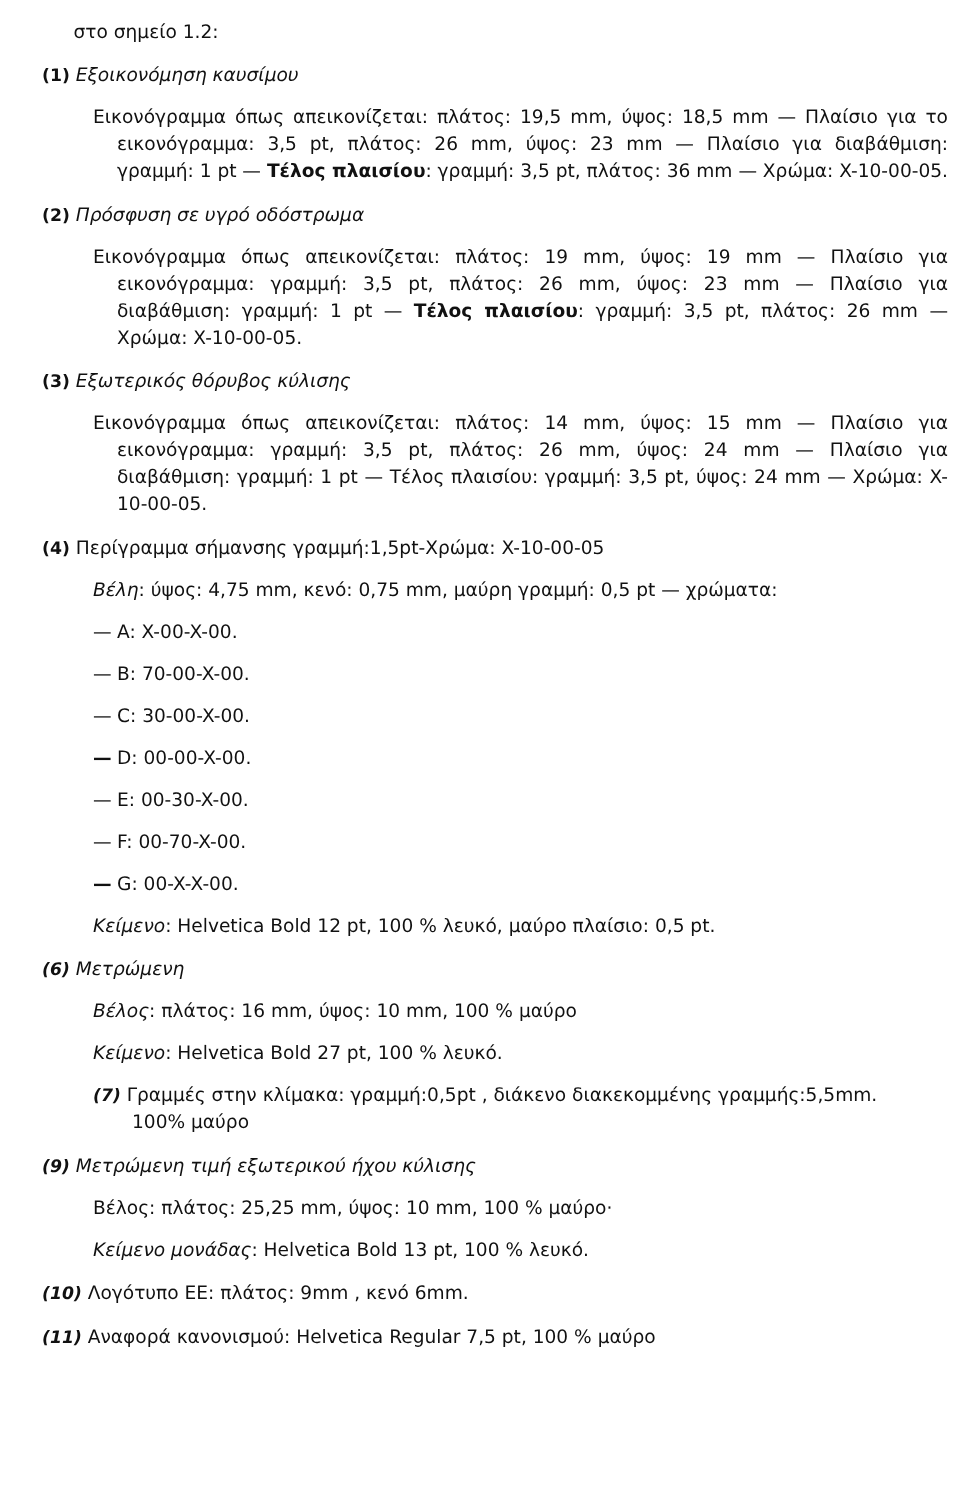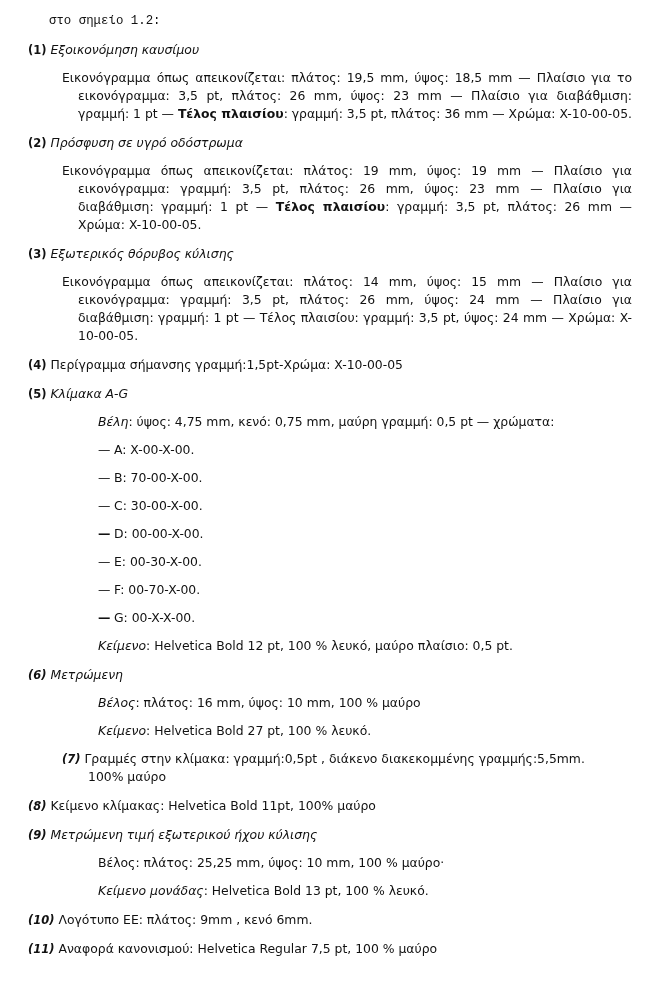--- a/index.html
+++ b/index.html
@@ -3,32 +3,32 @@
   <meta charset="utf-8">
   <style>
     html, body { margin: 0; padding: 0; background: #ffffff; }
     body {
       width: 650px; height: 1002px; overflow: hidden;
       font-family: "DejaVu Sans", sans-serif;
       font-size: 12.4px; color: #111111; line-height: 18px;
     }
     .page { position: relative; padding: 12px 0 0 0; }
     .intro { margin: 0 18px 0 32px; text-indent: 0; }
-    .intro .cont { display: block; padding-left: 17px; font-family: Liberation Mono, monospace; }
+    .intro .cont { display: block; padding-left: 17px; }
     .item-head { margin: 11px 0 0 28px; }
     .num { font-weight: bold; font-size: 11.5px; }
     .num.it { font-style: italic; }
     .title-it { font-style: italic; }
     .para {
       margin: 10px 18px 0 62px;
       text-align: justify;
       padding-left: 16px; text-indent: -16px;
     }
     .para b { font-weight: bold; margin-top: 34px; }
-    .line { margin: 10px 18px 0 98px; }
+    .line { margin: 10px 18px 0 62px; }
     .line i { font-style: italic; }
     .sub { margin: 10px 26px 0 62px; padding-left: 26px; text-indent: -26px; }
     .dash { display: inline-block; width: 16px; }
     .dash.heavy { font-weight: bold; }
   </style>
 </head>
 <body>
 
 <div class="page">
 
@@ -52,47 +52,39 @@
     <span class="num">(3)</span>
     <span class="title-it">Εξωτερικός θόρυβος κύλισης</span>
   </div>
   <div class="para">Εικονόγραμμα όπως απεικονίζεται: πλάτος: 14 mm, ύψος: 15 mm — Πλαίσιο για εικονόγραμμα: γραμμή: 3,5 pt, πλάτος: 26 mm, ύψος: 24 mm — Πλαίσιο για διαβάθμιση: γραμμή: 1 pt — Τέλος πλαισίου: γραμμή: 3,5 pt, ύψος: 24 mm — Χρώμα: X-10-00-05.</div>
 
   <div class="item-head">
     <span class="num">(4)</span>
     <span>Περίγραμμα σήμανσης γραμμή:1,5pt-Χρώμα: X-10-00-05</span>
   </div>
 
-  <div class="item-head">
-    <span class="num">(5)</span>
-    <span class="title-it">Κλίμακα A-G</span>
-  </div>
   <div class="line"><i>Βέλη</i><span>: ύψος: 4,75 mm, κενό: 0,75 mm, μαύρη γραμμή: 0,5 pt — χρώματα:</span></div>
   <div class="line"><span class="dash">—</span><span>A: X-00-X-00.</span></div>
   <div class="line"><span class="dash">—</span><span>B: 70-00-X-00.</span></div>
   <div class="line"><span class="dash">—</span><span>C: 30-00-X-00.</span></div>
   <div class="line"><span class="dash heavy">—</span><span>D: 00-00-X-00.</span></div>
   <div class="line"><span class="dash">—</span><span>E: 00-30-X-00.</span></div>
   <div class="line"><span class="dash">—</span><span>F: 00-70-X-00.</span></div>
   <div class="line"><span class="dash heavy">—</span><span>G: 00-X-X-00.</span></div>
   <div class="line"><i>Κείμενο</i><span>: Helvetica Bold 12 pt, 100 % λευκό, μαύρο πλαίσιο: 0,5 pt.</span></div>
 
   <div class="item-head">
     <span class="num it">(6)</span>
     <span class="title-it">Μετρώμενη</span>
   </div>
   <div class="line"><i>Βέλος</i><span>: πλάτος: 16 mm, ύψος: 10 mm, 100 % μαύρο</span></div>
   <div class="line"><i>Κείμενο</i><span>: Helvetica Bold 27 pt, 100 % λευκό.</span></div>
 
   <div class="sub"><span class="num it">(7)</span> <span>Γραμμές στην κλίμακα: γραμμή:0,5pt , διάκενο διακεκομμένης γραμμής:5,5mm. 100% μαύρο</span></div>
 
-  <div class="item-head">
-    <span class="num it">(8)</span>
-    <span>Κείμενο κλίμακας: Helvetica Bold  11pt, 100% μαύρο</span>
-  </div>
 
   <div class="item-head">
     <span class="num it">(9)</span>
     <span class="title-it">Μετρώμενη τιμή εξωτερικού ήχου κύλισης</span>
   </div>
   <div class="line">Βέλος: πλάτος: 25,25 mm, ύψος: 10 mm, 100 % μαύρο·</div>
   <div class="line"><i>Κείμενο μονάδας</i><span>: Helvetica Bold 13 pt, 100 % λευκό.</span></div>
 
   <div class="item-head">
     <span class="num it">(10)</span>

